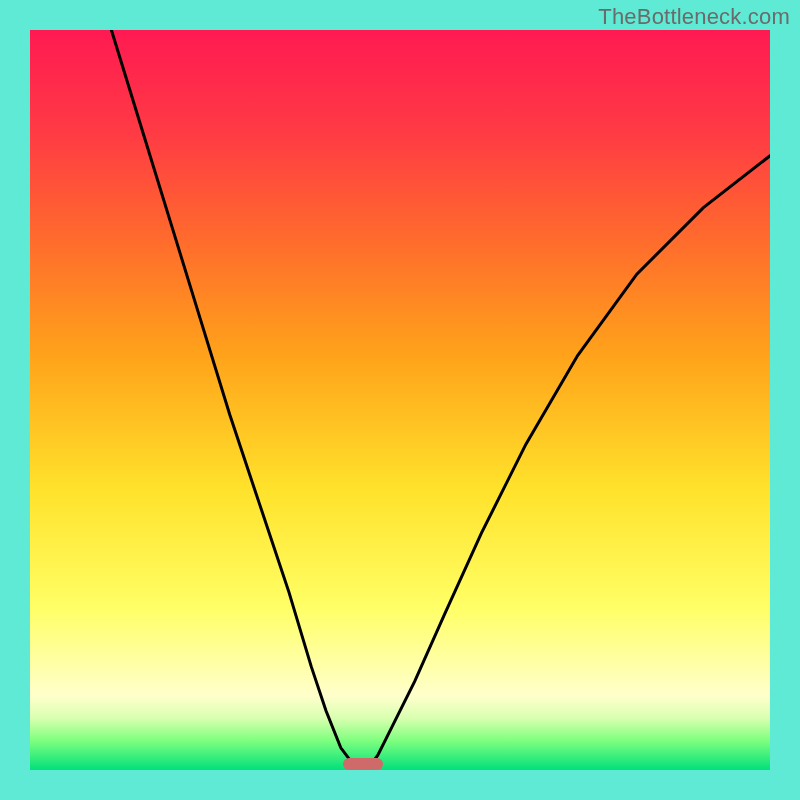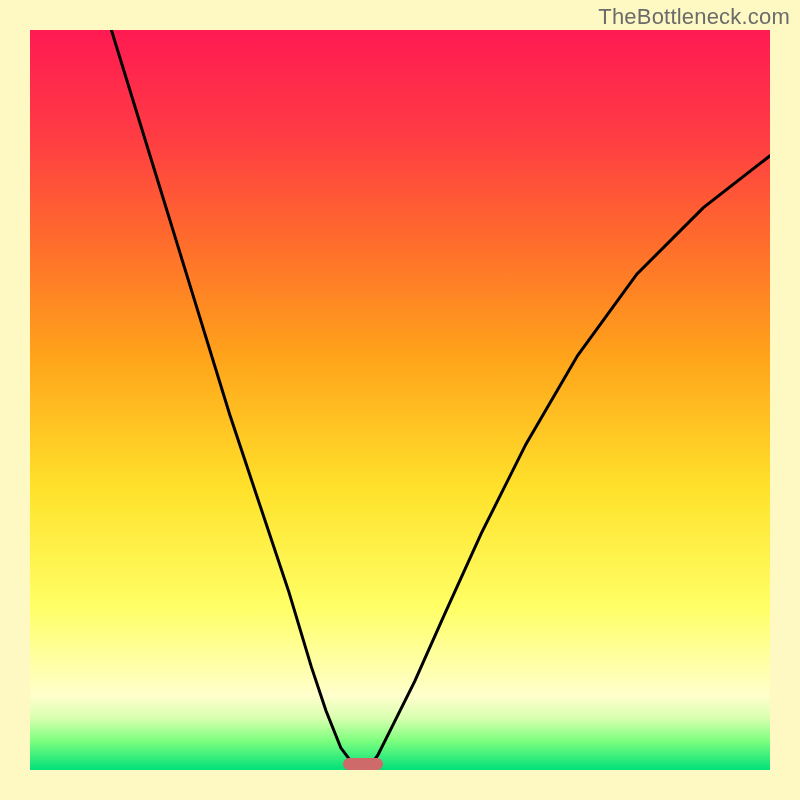--- a/index.html
+++ b/index.html
@@ -10,21 +10,21 @@
     background: #000;
     overflow: hidden;
     font-family: Arial, Helvetica, sans-serif;
   }
   .frame {
     position: absolute;
     left: 0;
     top: 0;
     width: 800px;
     height: 800px;
-    background: #fef9c3;
+    background: #5eead4;
   }
   .plot {
     position: absolute;
     left: 30px;
     top: 30px;
     width: 740px;
     height: 740px;
     overflow: hidden;
   }
   .gradient {

